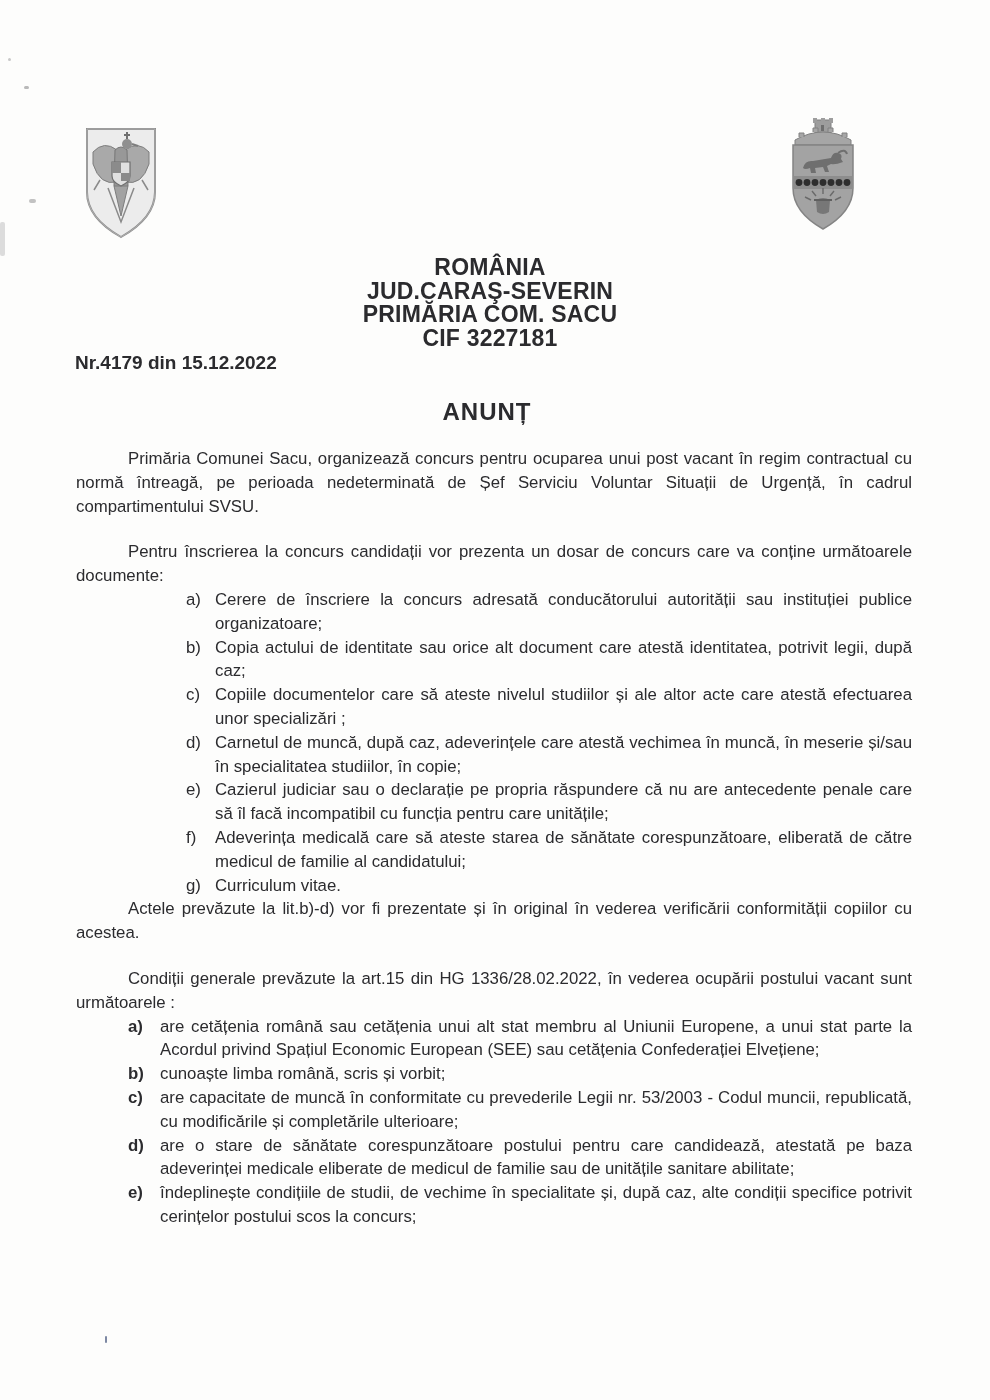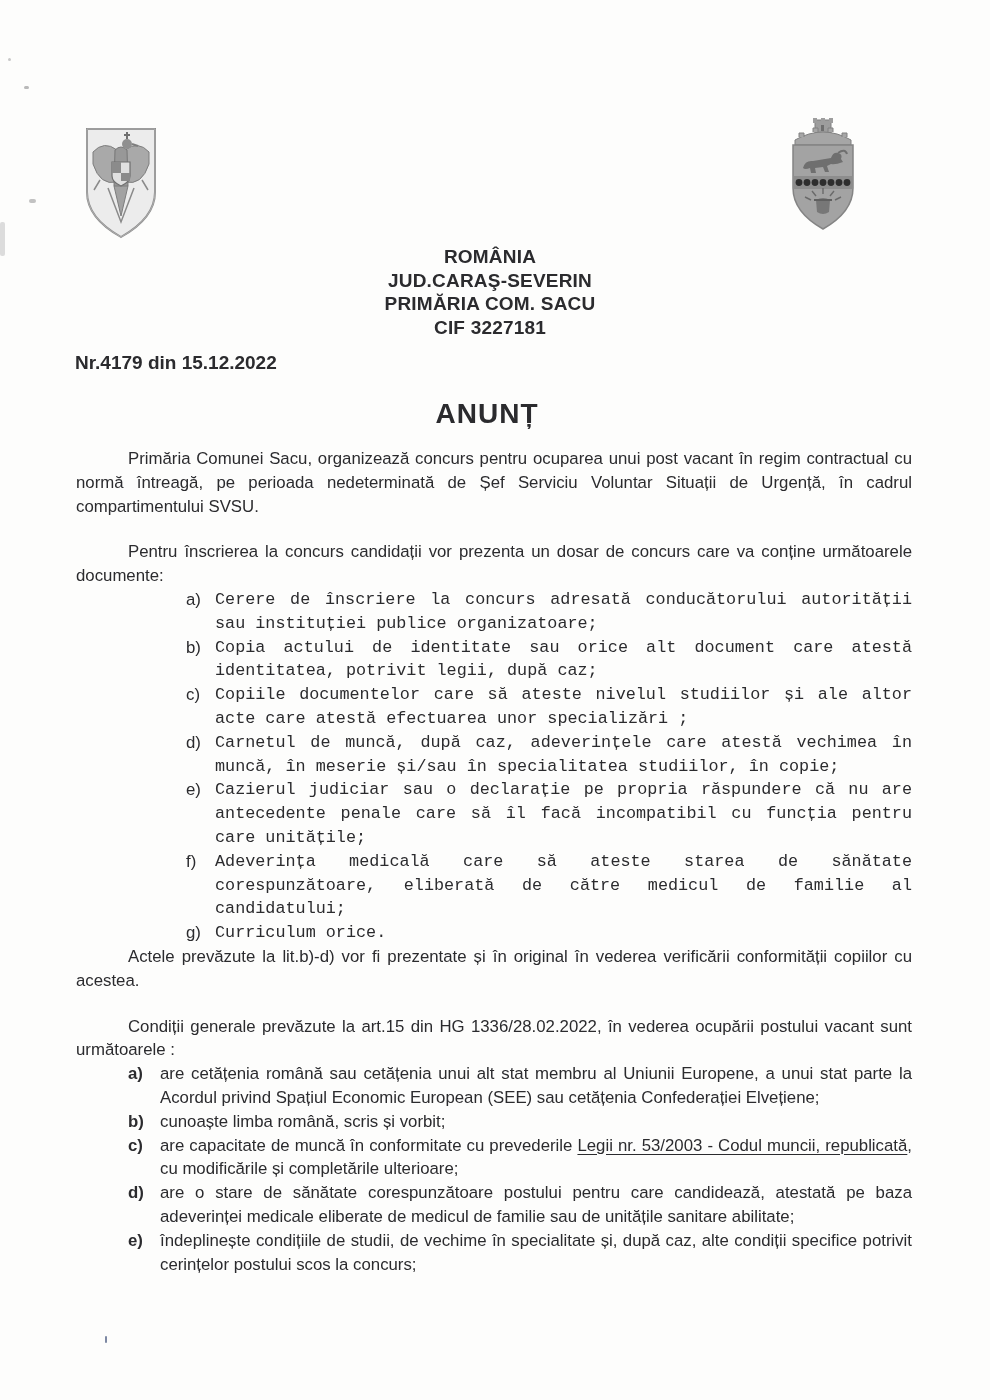--- a/index.html
+++ b/index.html
@@ -7,46 +7,46 @@
     position:relative;
     width:990px; height:1400px;
     background:#fdfdfc;
     font-family:"Liberation Sans", sans-serif;
     color:#2b2b2e;
     overflow:hidden;
   }
   .arms-left  { position:absolute; left:80px;  top:124px; }
   .arms-right { position:absolute; left:783px; top:118px; }
   .header-block {
-    position:absolute; left:295px; top:245px; width:390px;
-    text-align:center; font-weight:bold; font-size:19px; line-height:23.5px;
+    position:absolute; left:295px; top:256px; width:390px;
+    text-align:center; font-weight:bold; font-size:23px; line-height:23.5px;
     letter-spacing:0.2px;
   }
   .reg-number {
     position:absolute; left:75px; top:352px;
     font-weight:bold; font-size:19px;
   }
   .doc-title {
     position:absolute; left:0; top:398px; width:974px;
-    text-align:center; font-weight:bold; font-size:28px; letter-spacing:1px;
+    text-align:center; font-weight:bold; font-size:24px; letter-spacing:1px;
   }
   .page-body {
     position:absolute; left:76px; top:447px; width:836px;
     font-size:16.8px; line-height:23.8px; text-align:justify;
   }
   .page-body p { margin:0; }
   .indent { text-indent:52px; }
   .sp { margin-top:22px !important; }
   .li { position:relative; }
   .li .ltr { position:absolute; top:0; }
   .l1 .ltr { left:110px; }
-  .l1 .itxt { margin-left:139px; text-align:justify;font-family:Liberation Mono, monospace; }
+  .l1 .itxt { margin-left:139px; text-align:justify; }
   .l2 .ltr { left:52px; font-weight:bold; }
   .l2 .itxt { margin-left:84px; text-align:justify; }
-  .u { text-decoration:underline; text-underline-offset:3px; }
+  .u { text-underline-offset:3px; }
   .speck { position:absolute; border-radius:2px; }
 </style>
 </head>
 <body>
 
 <div class="page">
 
   <svg class="arms-left" width="82" height="120" viewBox="0 0 82 120">
     <path d="M7,5 H75 V68 Q75,94 41,113 Q7,94 7,68 Z" fill="#ececec" stroke="#8d8d8d" stroke-width="2"></path>
     <path d="M7,5 H75 V68 Q75,94 41,113 Q7,94 7,68 Z" fill="none" stroke="#b5b5b5" stroke-width="0.8"></path>
@@ -138,21 +138,21 @@
       <div class="li l1">
         <span class="ltr">e)</span>
         <div class="itxt">Cazierul judiciar sau o declarație pe propria răspundere că nu are antecedente penale care să îl facă incompatibil cu funcția pentru care unitățile;</div>
       </div>
       <div class="li l1">
         <span class="ltr">f)</span>
         <div class="itxt">Adeverința medicală care să ateste starea de sănătate corespunzătoare, eliberată de către medicul de familie al candidatului;</div>
       </div>
       <div class="li l1">
         <span class="ltr">g)</span>
-        <div class="itxt">Curriculum orice.</div>
+        <div class="itxt">Curriculum vitae.</div>
       </div>
     </div>
 
     <p class="indent">Actele prevăzute la lit.b)-d) vor fi prezentate și în original în vederea verificării conformității copiilor cu acestea.</p>
 
     <p class="indent sp">Condiții generale prevăzute la art.15 din HG 1336/28.02.2022, în vederea ocupării postului vacant sunt următoarele :</p>
 
     <div>
       <div class="li l2">
         <span class="ltr">a)</span>

